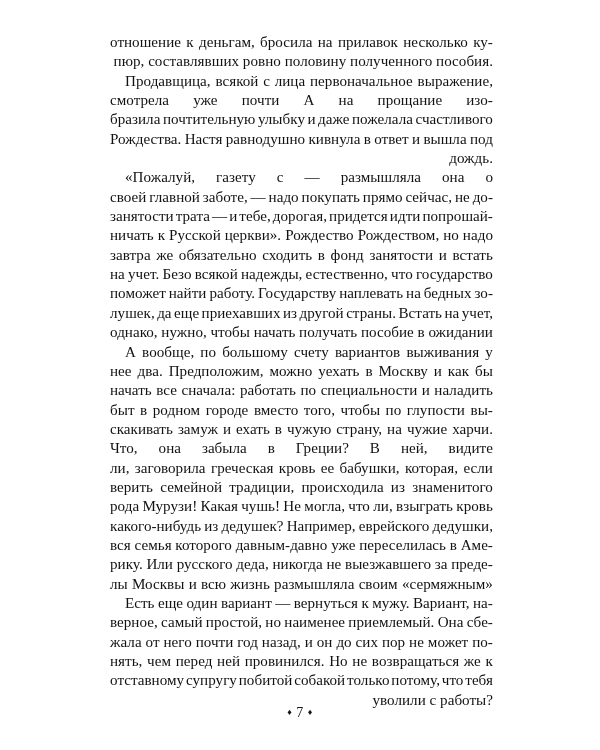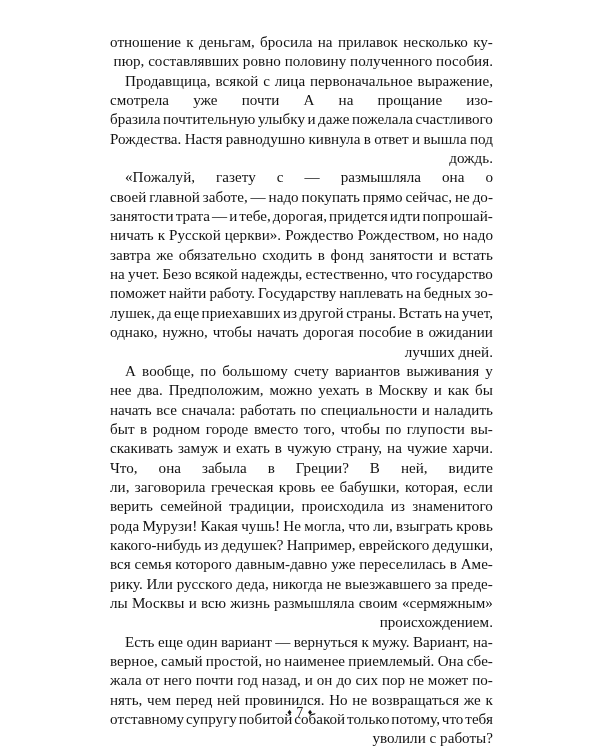--- a/index.html
+++ b/index.html
@@ -219,26 +219,25 @@
           <span>страны.</span>
           <span>Встать</span>
           <span>на</span>
           <span>учет,</span>
         </span>
         <span class="ln just">
           <span>однако,</span>
           <span>нужно,</span>
           <span>чтобы</span>
           <span>начать</span>
-          <span>дорогая</span>
+          <span>получать</span>
           <span>пособие</span>
           <span>в</span>
           <span>ожидании</span>
         </span>
-        <span class="ln">лучших дней.</span>
       </p>
       <p class="para">
         <span class="ln just indent-pad">
           <span>А</span>
           <span>вообще,</span>
           <span>по</span>
           <span>большому</span>
           <span>счету</span>
           <span>вариантов</span>
           <span>выживания</span>
@@ -362,21 +361,20 @@
         <span class="ln just">
           <span>лы</span>
           <span>Москвы</span>
           <span>и</span>
           <span>всю</span>
           <span>жизнь</span>
           <span>размышляла</span>
           <span>своим</span>
           <span>«сермяжным»</span>
         </span>
-        <span class="ln">происхождением.</span>
       </p>
       <p class="para">
         <span class="ln just indent-pad">
           <span>Есть</span>
           <span>еще</span>
           <span>один</span>
           <span>вариант</span>
           <span>—</span>
           <span>вернуться</span>
           <span>к</span>

